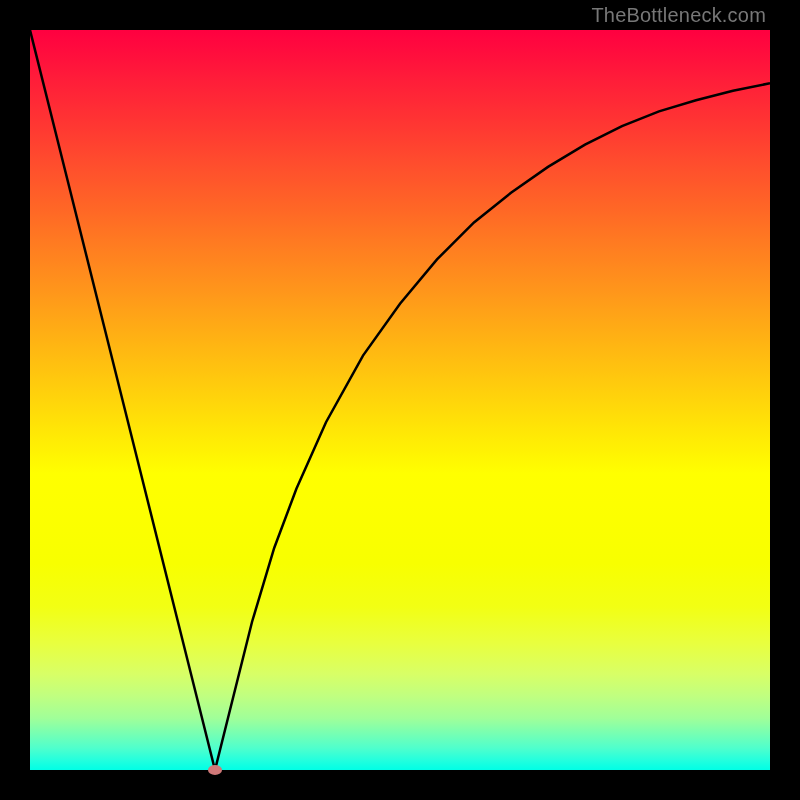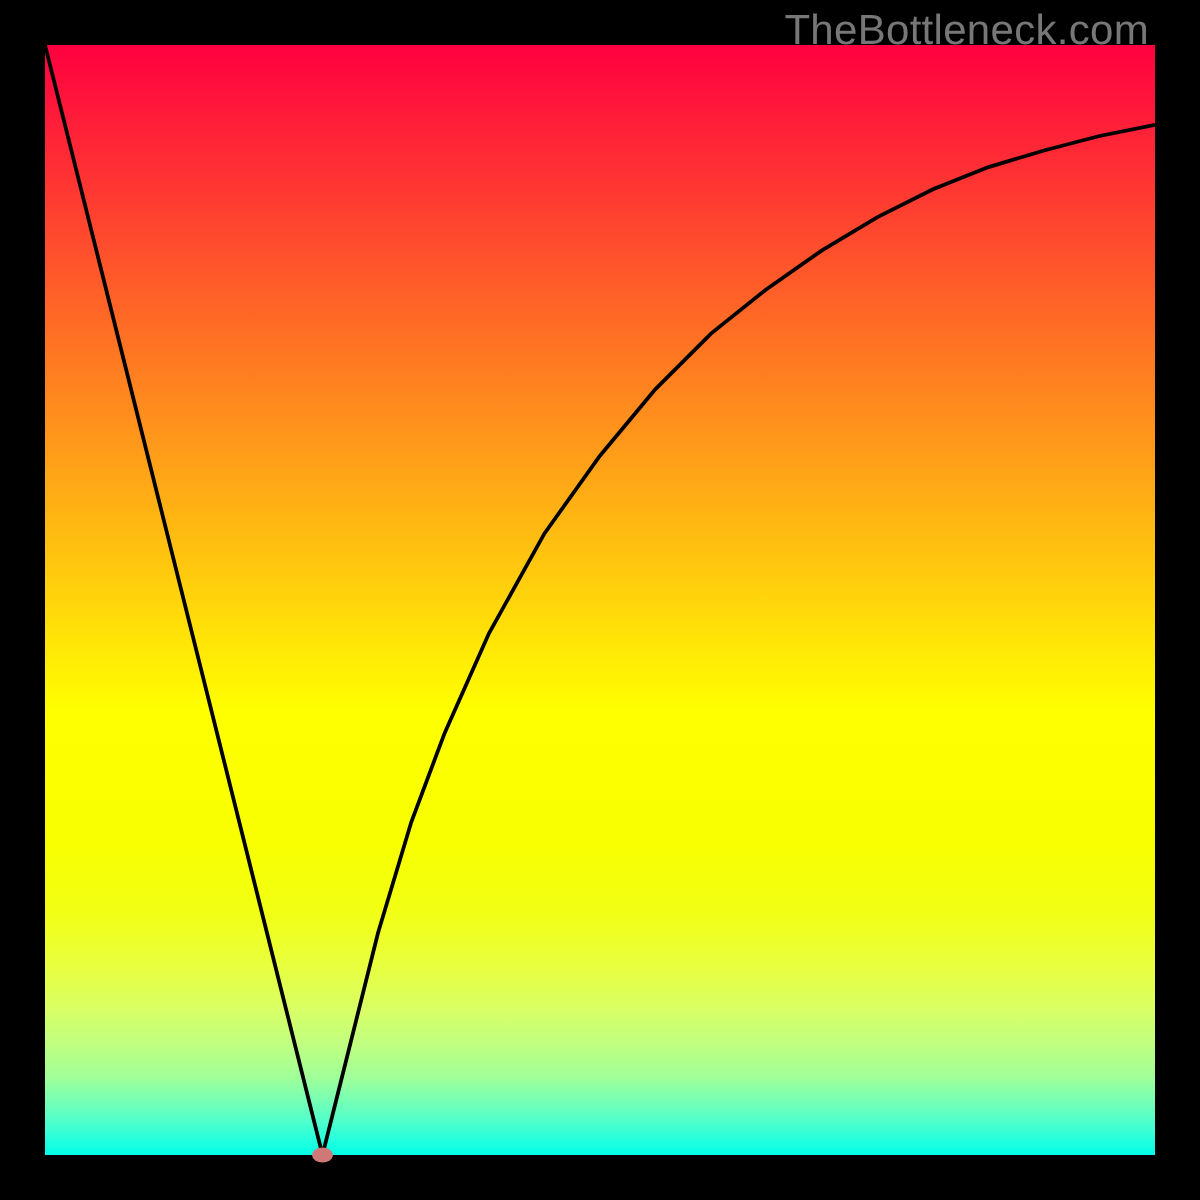--- a/index.html
+++ b/index.html
@@ -46,21 +46,21 @@
       #50ffcc 97%,
       #28ffdc 98.5%,
       #00ffe6 100%
     );
   }
   .watermark {
     position: absolute;
     top: 4px;
     right: 34px;
     color: #777;
-    font-size: 28px;
+    font-size: 20px;
     font-weight: 500;
     letter-spacing: 0.2px;
   }
   .svg-layer {
     position: absolute;
     left: 0;
     top: 0;
   }
   .marker {
     position: absolute;

